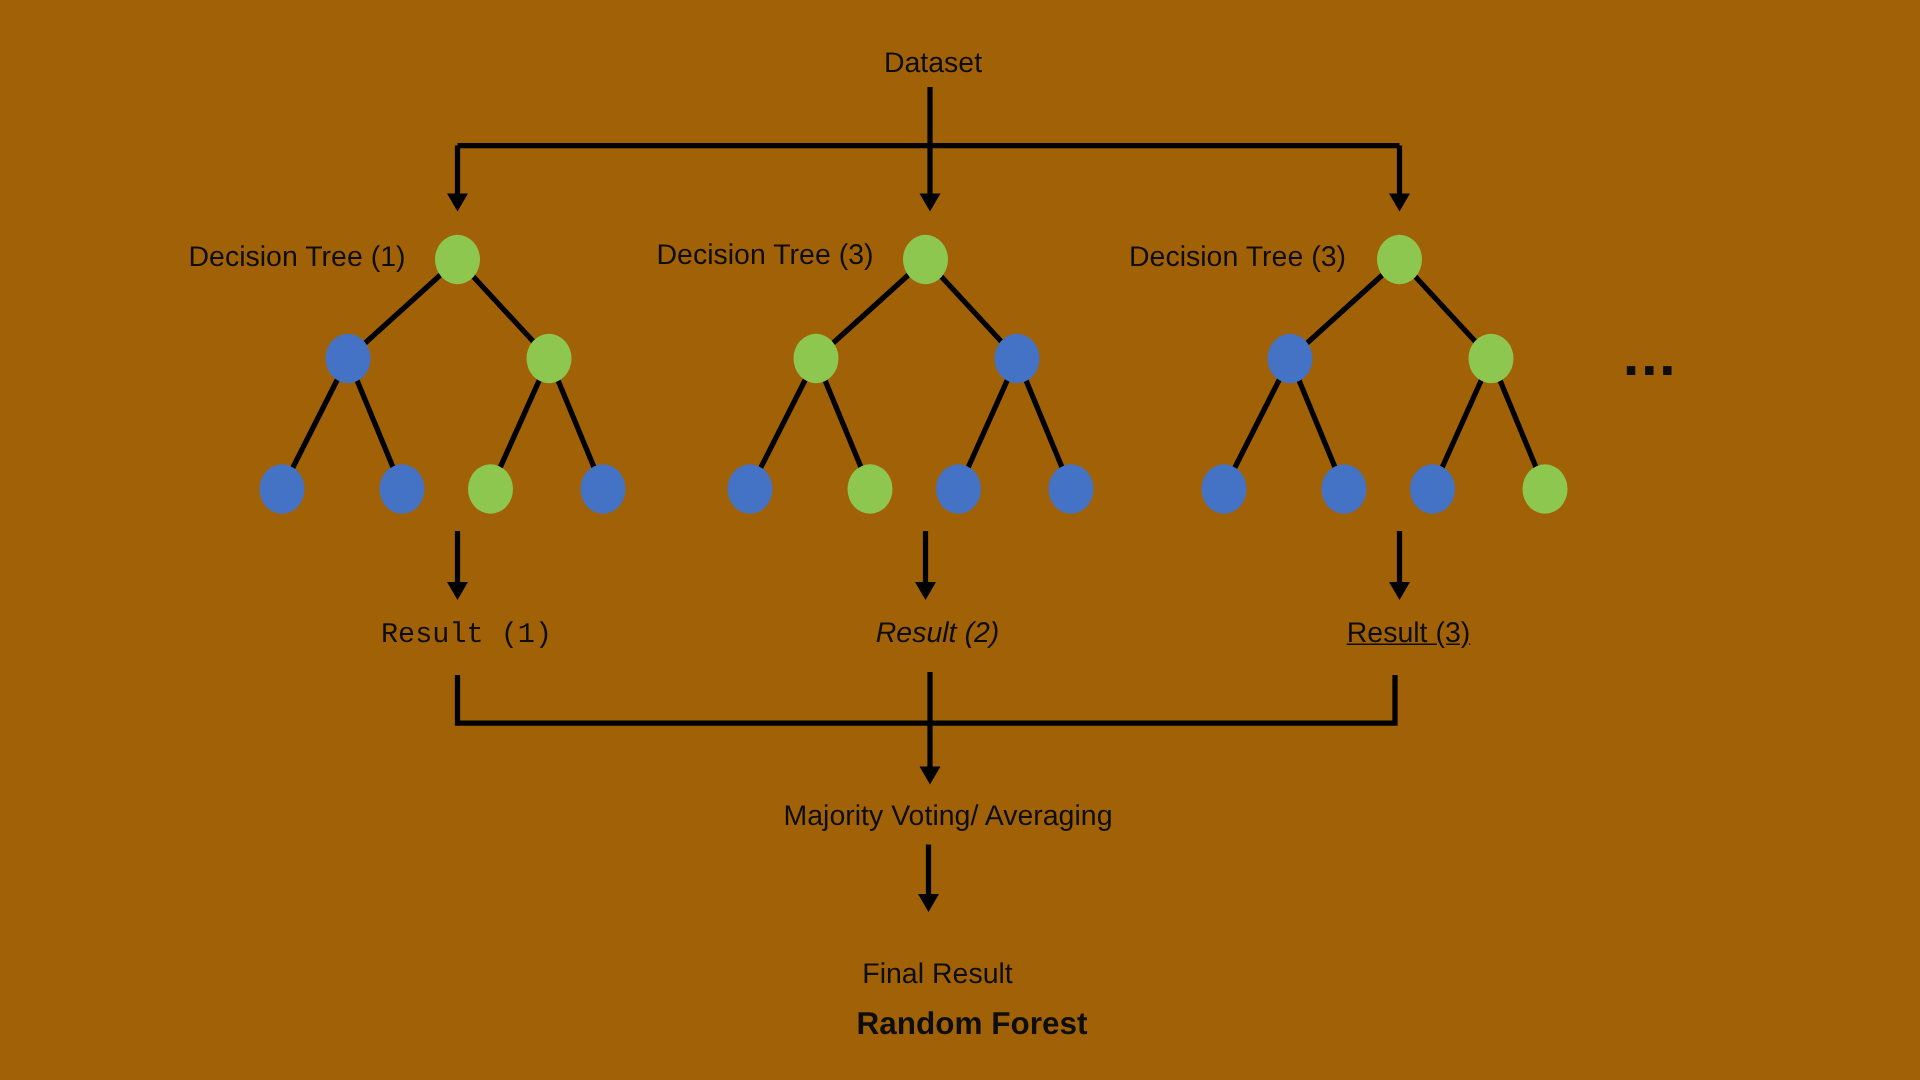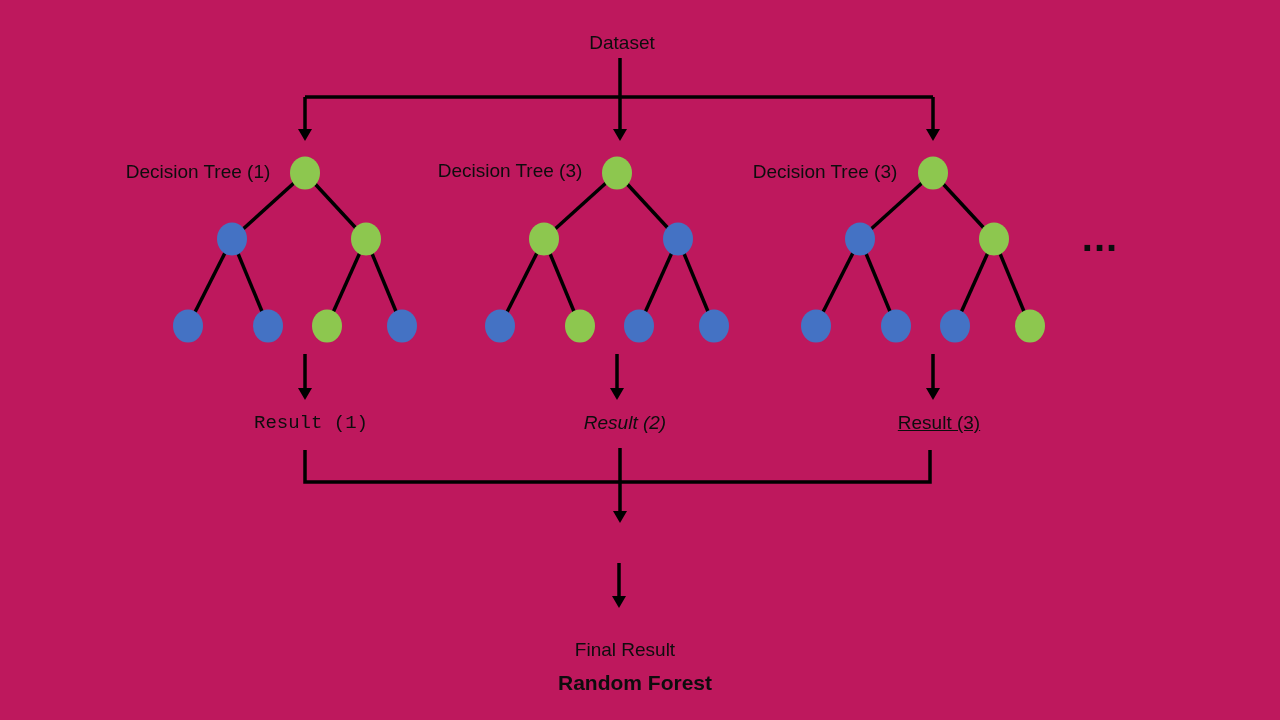--- a/index.html
+++ b/index.html
@@ -5,21 +5,21 @@
   html, body {
     margin: 0;
     padding: 0;
     background: #ffffff;
     font-family: "Liberation Sans", sans-serif;
   }
   .canvas {
     position: relative;
     width: 1280px;
     height: 720px;
-    background: #be185d;
+    background: #a16207;
     overflow: hidden;
   }
   svg.diagram-layer {
     position: absolute;
     left: 0;
     top: 0;
   }
   .lbl {
     position: absolute;
     transform: translate(-50%, -50%);
@@ -108,18 +108,19 @@
   <div class="lbl" style="left:198px; top:172px;text-align:right;">Decision Tree (1)</div>
   <div class="lbl" style="left:510px; top:171px;">Decision Tree (3)</div>
   <div class="lbl" style="left:825px; top:172px;">Decision Tree (3)</div>
 
   <div class="lbl ellipsis" style="left:1100px; top:237px;">...</div>
 
   <div class="lbl" style="left:311px; top:423px;font-family:Liberation Mono, monospace;">Result (1)</div>
   <div class="lbl" style="left:625px; top:423px;font-style:italic;">Result (2)</div>
   <div class="lbl" style="left:939px; top:423px;text-decoration:underline;">Result (3)</div>
 
+  <div class="lbl" style="left:632px; top:545px;">Majority Voting/ Averaging</div>
 
   <div class="lbl" style="left:625px; top:630px;margin-top:20px;">Final Result</div>
 
-  <div class="lbl title" style="left:635px; top:683px;">Random Forest</div>
+  <div class="lbl title" style="left:648px; top:683px;">Random Forest</div>
 
 </div>
 
 </body></html>

